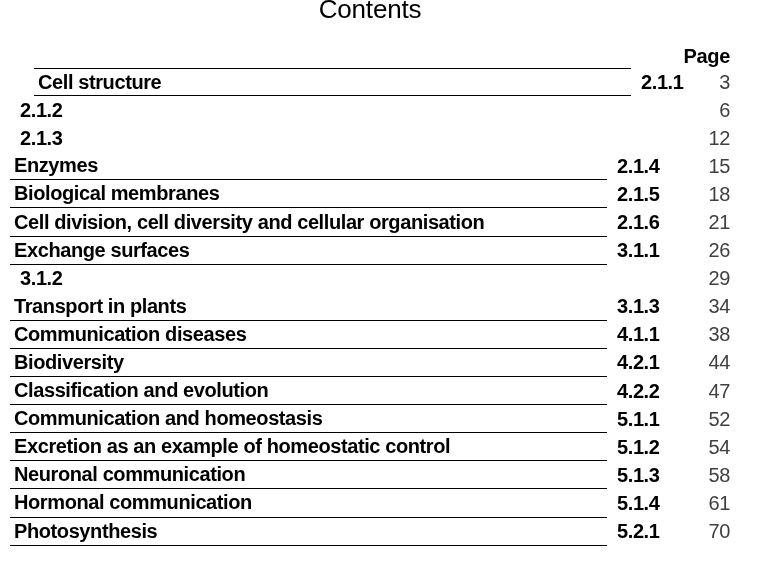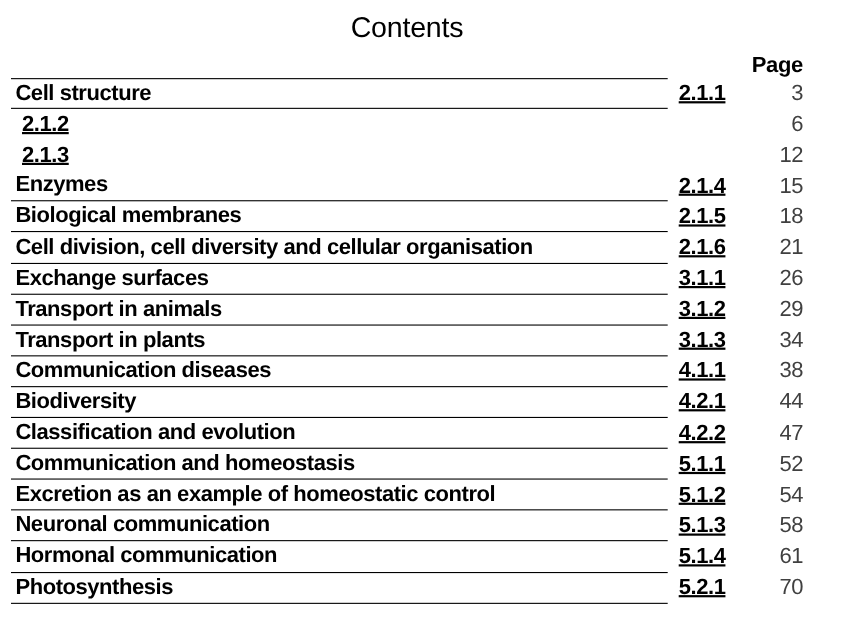--- a/index.html
+++ b/index.html
@@ -11,34 +11,34 @@
     width: 776px;
     height: 581px;
     overflow: hidden;
     font-family: "Liberation Sans", sans-serif;
     color: #000000;
     position: relative;
   }
   .content {
     position: absolute;
     left: 10px;
-    top: 16px;
+    top: 0;
     width: 720px;
   }
   .title {
     margin: 0;
     margin-top: -4px;
     font-size: 26px;
     line-height: 26px;
     font-weight: 400;
     text-align: center;
     letter-spacing: -0.2px;
   }
   .page-col-header {
-    margin-top: 10px;
+    margin-top: 23px;
     height: 23px;
     line-height: 23px;
     font-size: 20px;
     font-weight: 700;
     text-align: right;
     letter-spacing: -0.3px;
   }
   .toc {
     width: 720px;
   }
@@ -56,26 +56,26 @@
     white-space: nowrap;
   }
   .topic {
     width: 597px;
     padding-left: 4px;
     border-bottom: 1px solid #000000;
     font-weight: 700;
   }
   .row:first-child .topic {
     border-top: 1px solid #000000;
+    margin-left: 24px;
   }
   .section {
     width: 60px;
     padding-left: 10px;
     font-weight: 700;
-    text-decoration: underline;
   }
   .pagenum {
     flex: 1;
     justify-content: flex-end;
     font-weight: 400;
     color: #404040;
   }
 </style>
 </head>
 <body>
@@ -112,21 +112,20 @@
       <div class="cell topic">Cell division, cell diversity and cellular organisation</div>
       <div class="cell section">2.1.6</div>
       <div class="cell pagenum">21</div>
     </div>
     <div class="row">
       <div class="cell topic">Exchange surfaces</div>
       <div class="cell section">3.1.1</div>
       <div class="cell pagenum">26</div>
     </div>
     <div class="row">
-      <div class="cell topic">Transport in animals</div>
       <div class="cell section">3.1.2</div>
       <div class="cell pagenum">29</div>
     </div>
     <div class="row">
       <div class="cell topic">Transport in plants</div>
       <div class="cell section">3.1.3</div>
       <div class="cell pagenum">34</div>
     </div>
     <div class="row">
       <div class="cell topic">Communication diseases</div>

